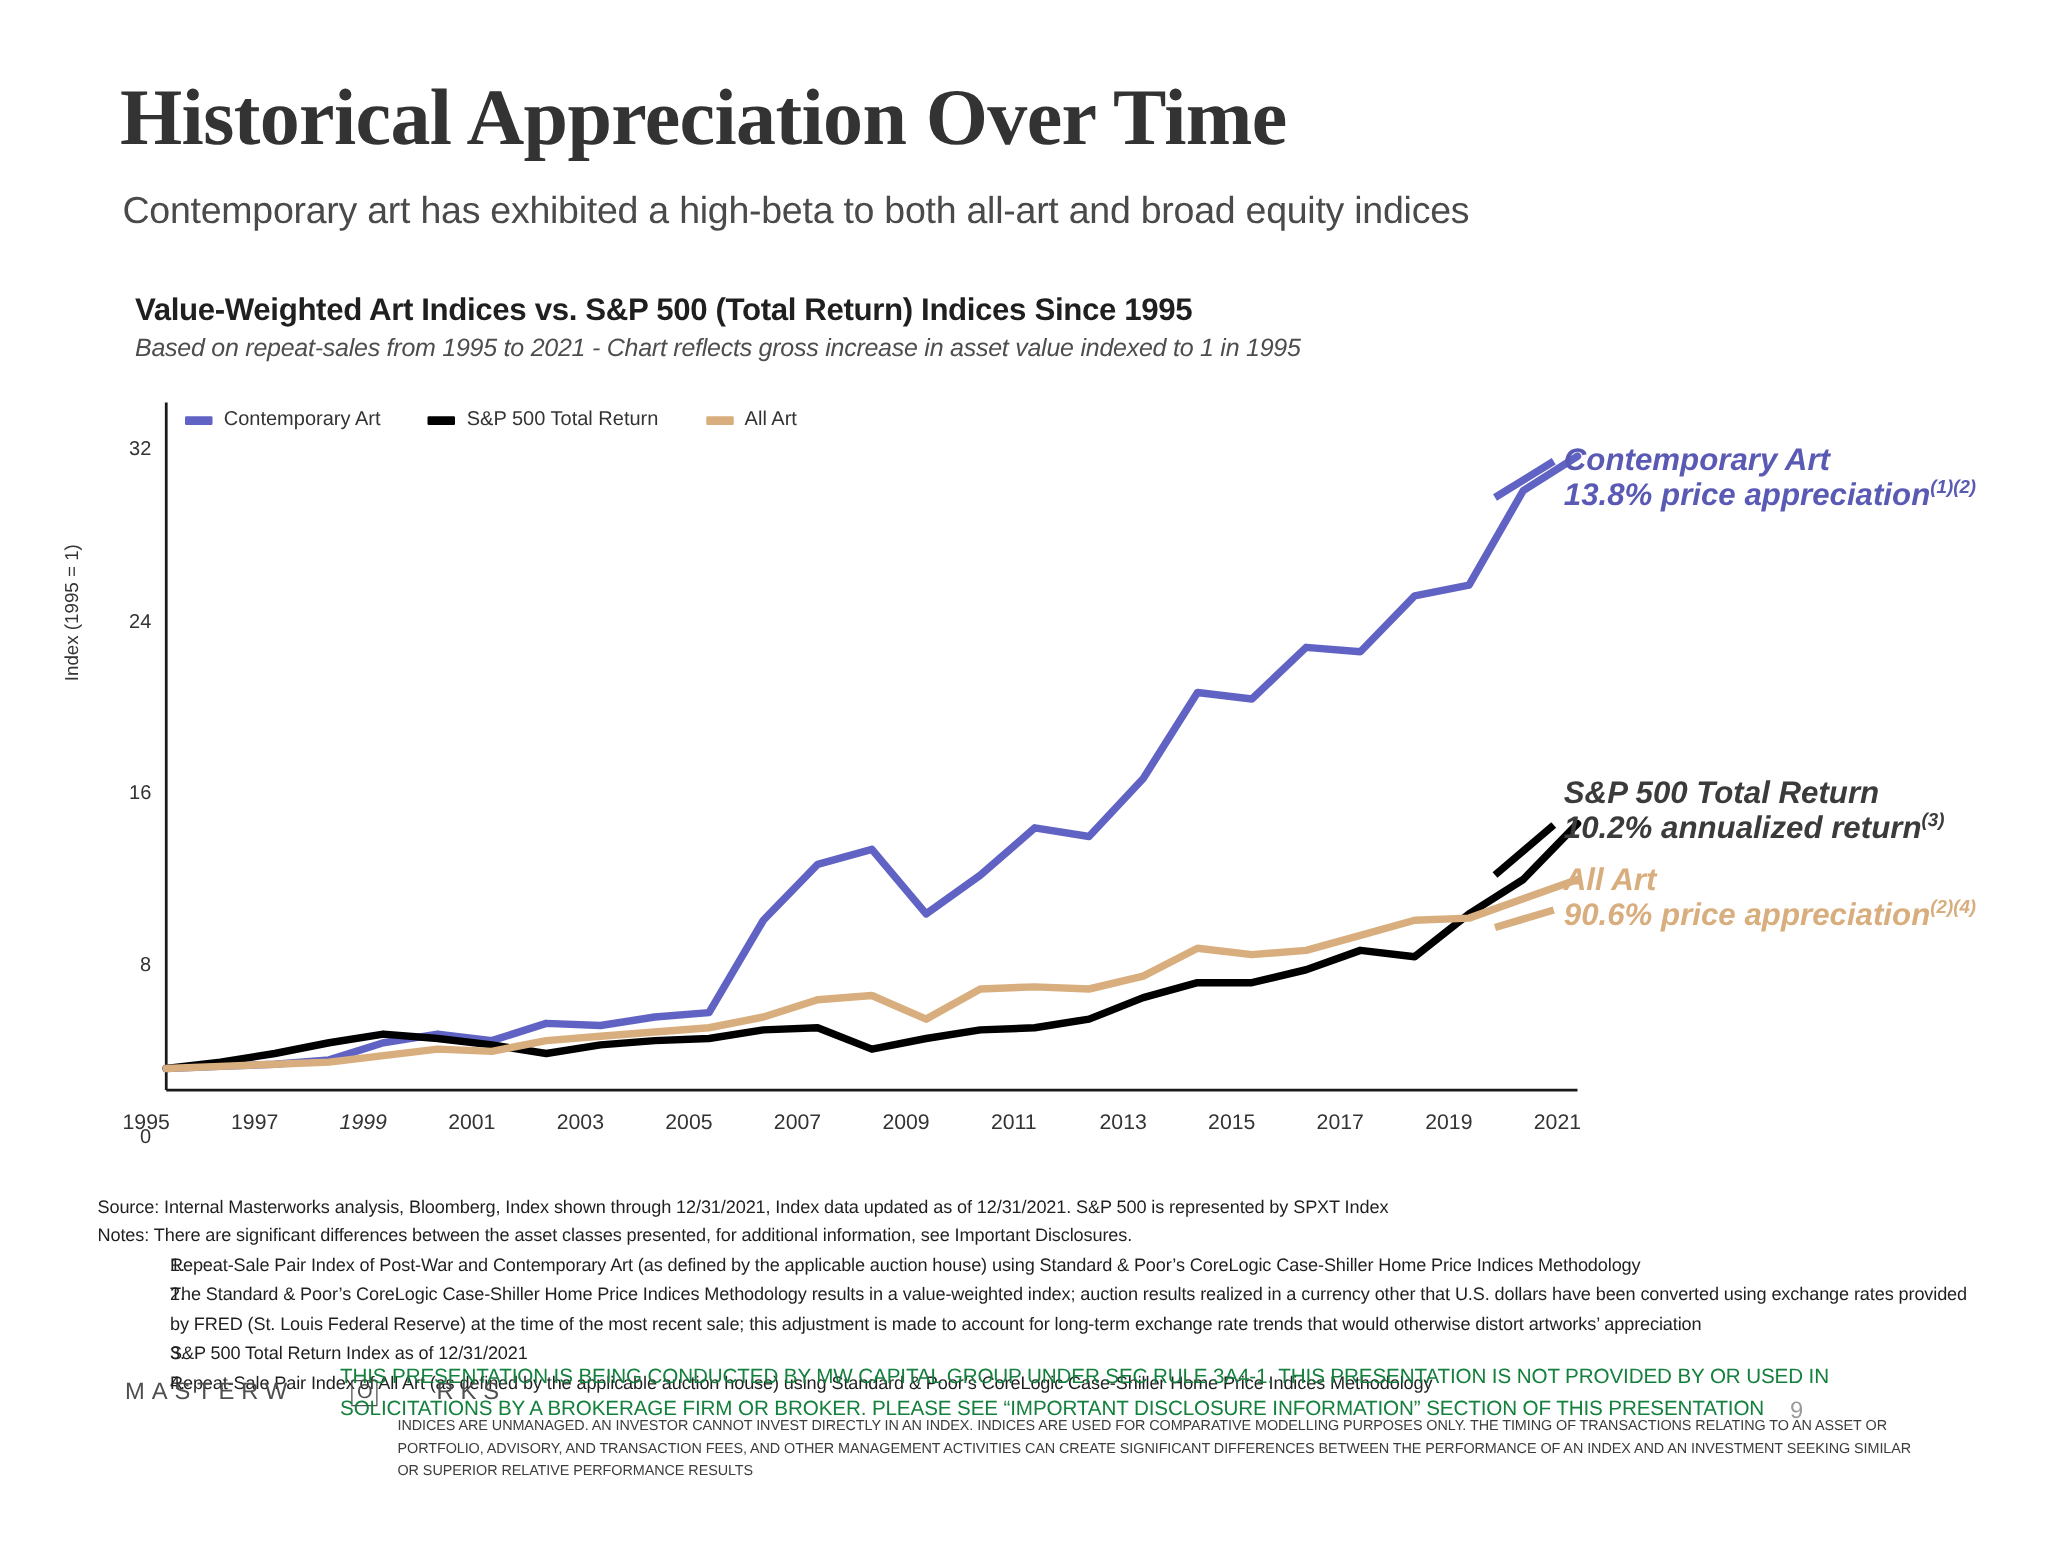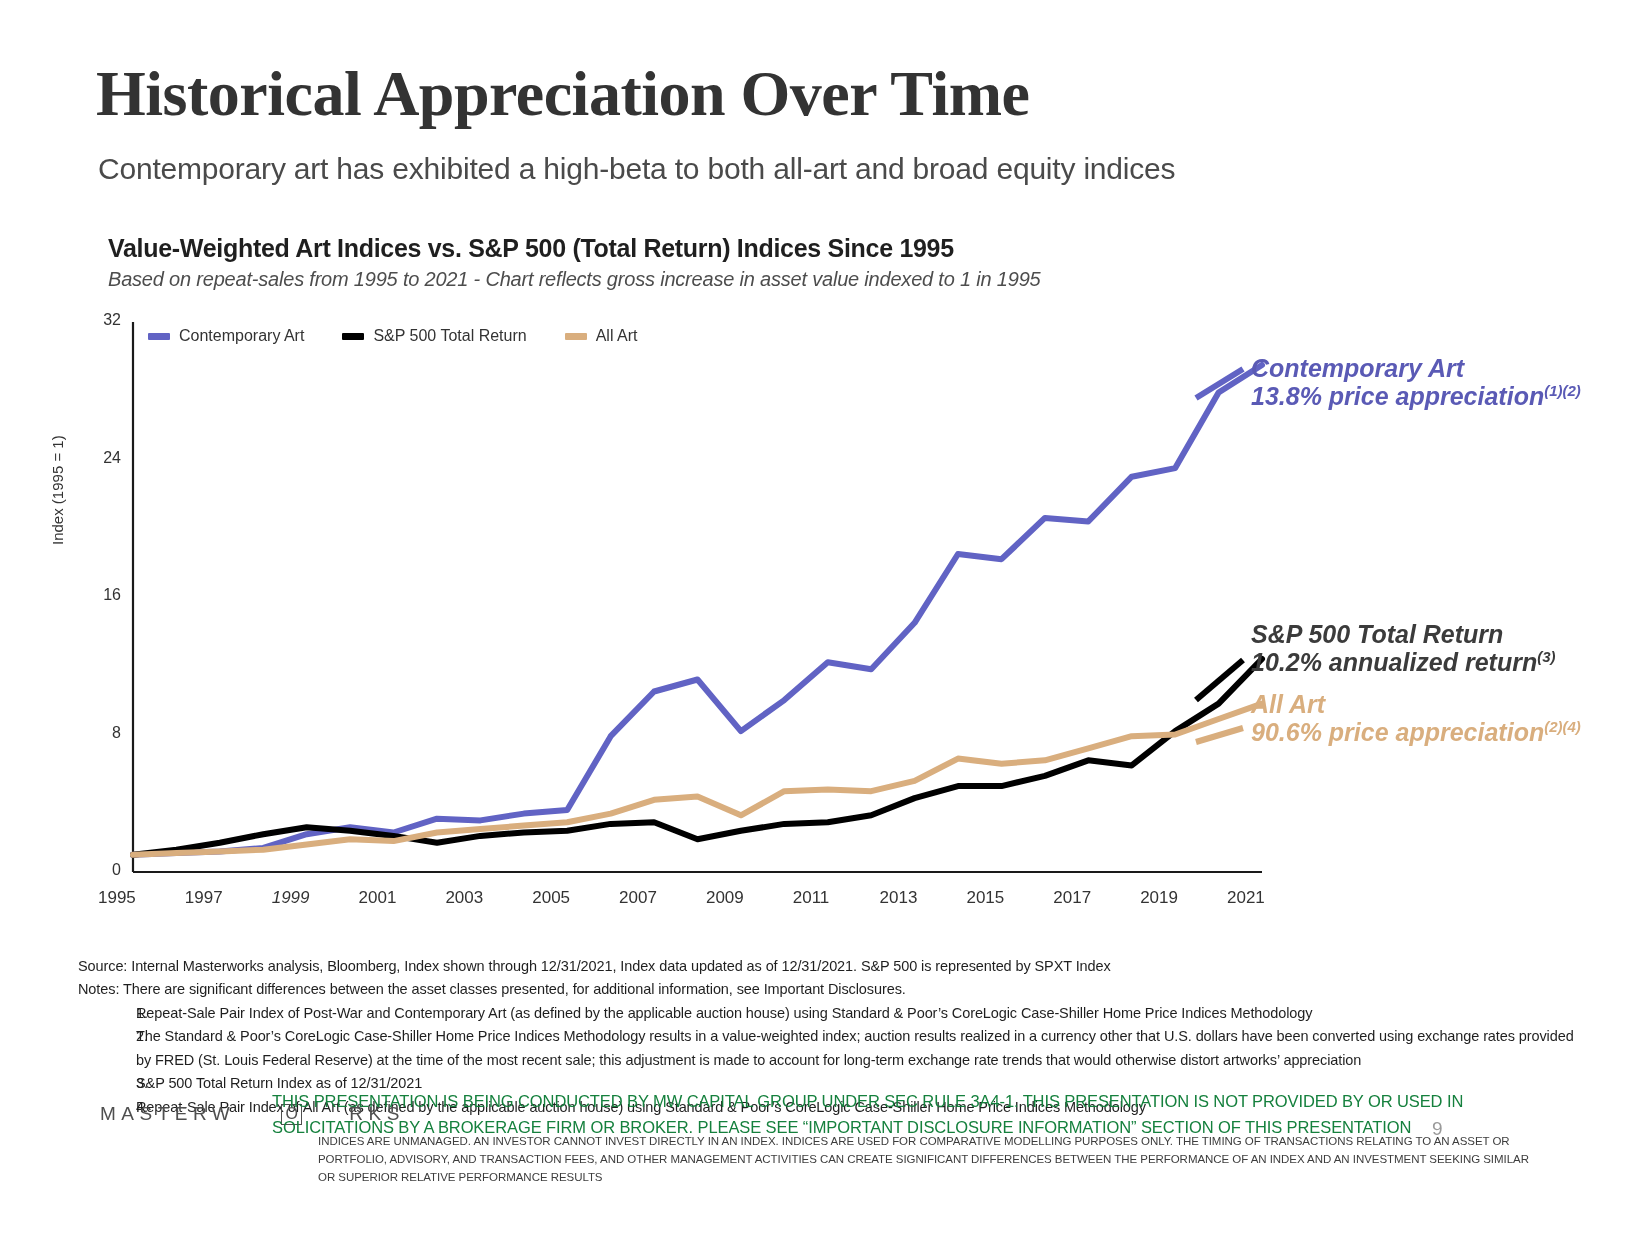--- a/index.html
+++ b/index.html
@@ -51,21 +51,21 @@
 
   
   .ylabel{
     position:absolute;left:49px;top:545px;
     font-size:15px;color:#333;
     transform:rotate(-90deg);transform-origin:left top;
     white-space:nowrap;
   }
   .ytick{
     position:absolute;font-size:16px;color:#333;
-    text-align:right;width:40px;
+    text-align:right;width:40px;margin-top:40px;
   }
   .xtick{
     position:absolute;font-size:17px;color:#333;
     text-align:left;width:70px;
   }
 
   
   .callout{position:absolute;white-space:nowrap;font-style:italic;font-weight:bold;}
   .callout .l1{font-size:25px;line-height:1.12;}
   .callout .l2{font-size:25px;line-height:1.12;text-align:center;}

